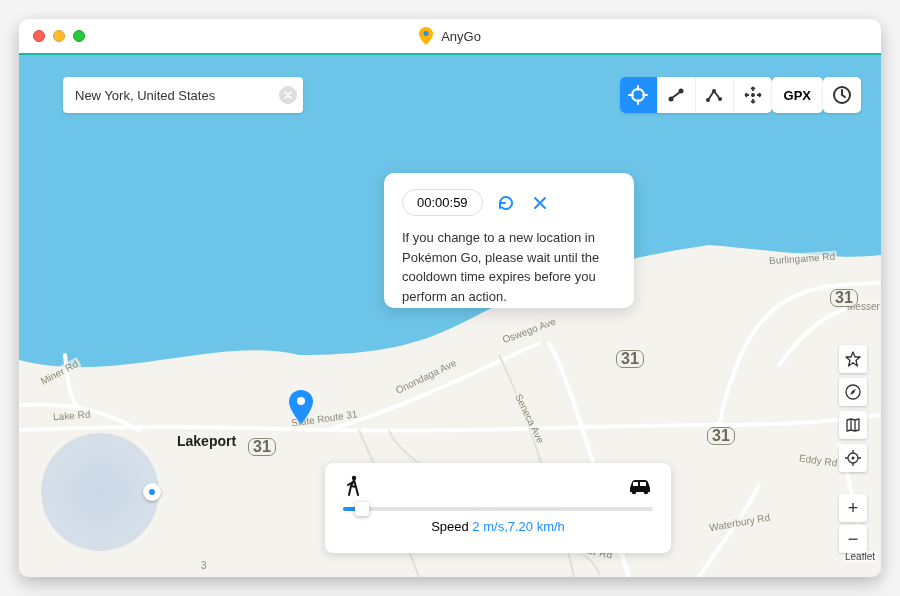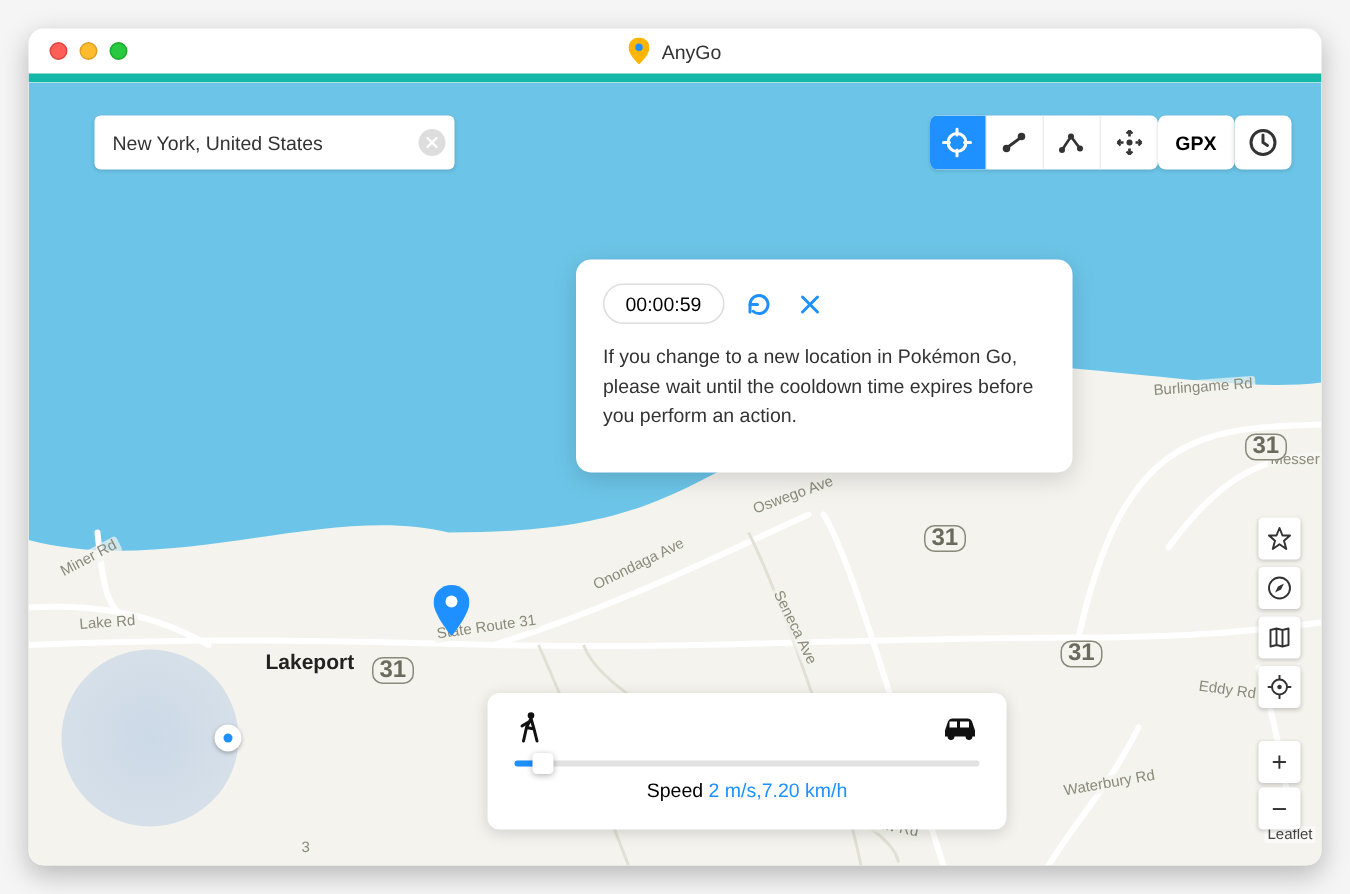--- a/index.html
+++ b/index.html
@@ -15,21 +15,21 @@
     position: relative;
     display: flex;
     flex-direction: column;
   }
 
   
   .titlebar {
     height: 36px;
     display: flex;
     align-items: center;
-    border-bottom: 6px solid #14b8a6;
+    border-bottom: 2px solid #14b8a6;
     position: relative;
     flex-shrink: 0;
   }
   .traffic-lights {
     display: flex; gap: 8px; padding-left: 14px;
   }
   .tl { width: 12px; height: 12px; border-radius: 50%; }
   .tl.red { background: #ff5f57; border: .5px solid #e0443e; }
   .tl.yellow { background: #febc2e; border: .5px solid #dfa023; }
   .tl.green { background: #28c840; border: .5px solid #1aaa29; }
@@ -137,24 +137,24 @@
     width: 38px; height: 36px;
     background: #fff; border-radius: 5px;
     box-shadow: 0 1px 3px rgba(0,0,0,0.15);
     display: flex; align-items: center; justify-content: center;
     cursor: pointer;
   }
 
   
   .popup {
     position: absolute; top: 118px; left: 365px;
-    width: 331px;
+    width: 250px;
     background: #fff; border-radius: 10px;
     box-shadow: 0 4px 16px rgba(0,0,0,0.15);
-    padding: 16px 18px 28px;
+    padding: 16px 18px 2px;
     z-index: 10;
   }
   .popup-top {
     display: flex; align-items: center; gap: 12px;
     margin-bottom: 12px;
   }
   .timer-pill {
     border: 1px solid #ddd; border-radius: 999px;
     padding: 5px 14px;
     font-size: 13px;

